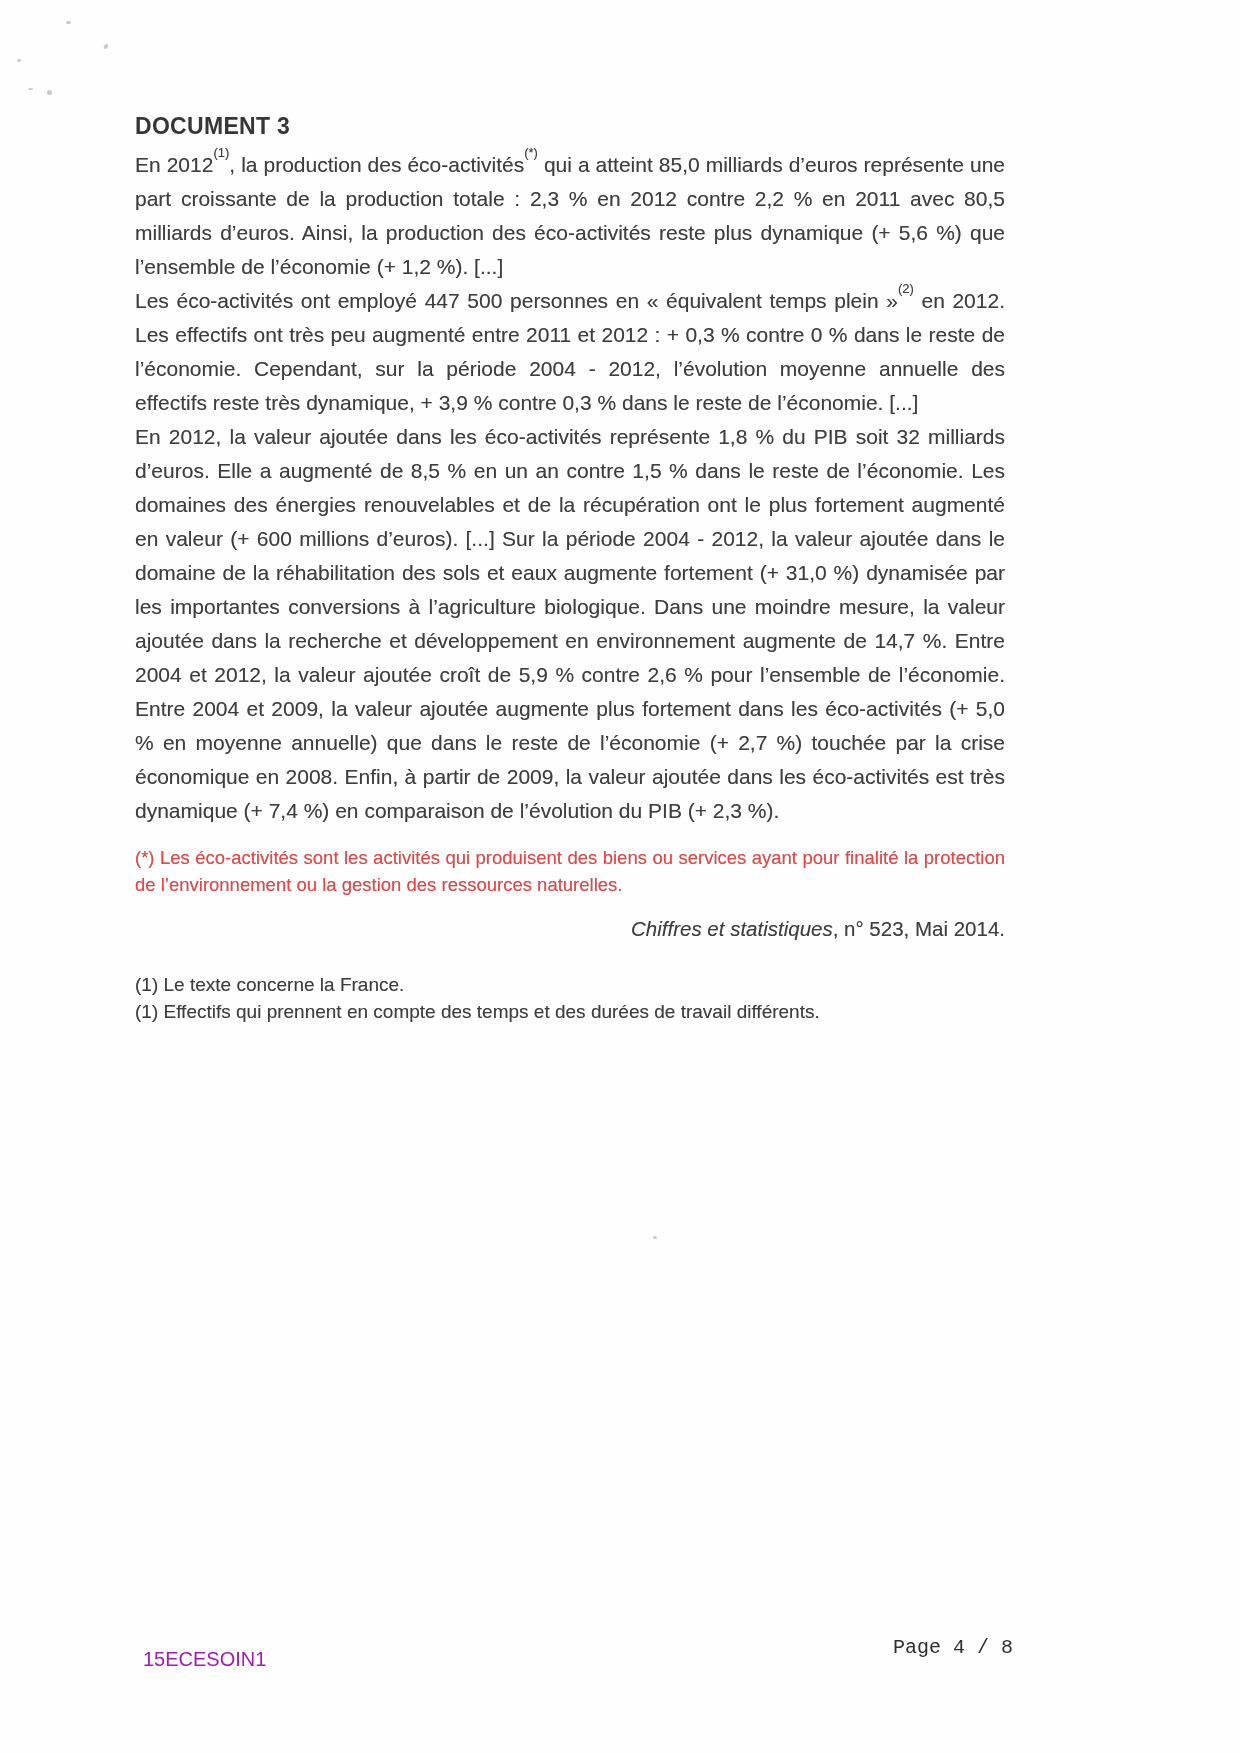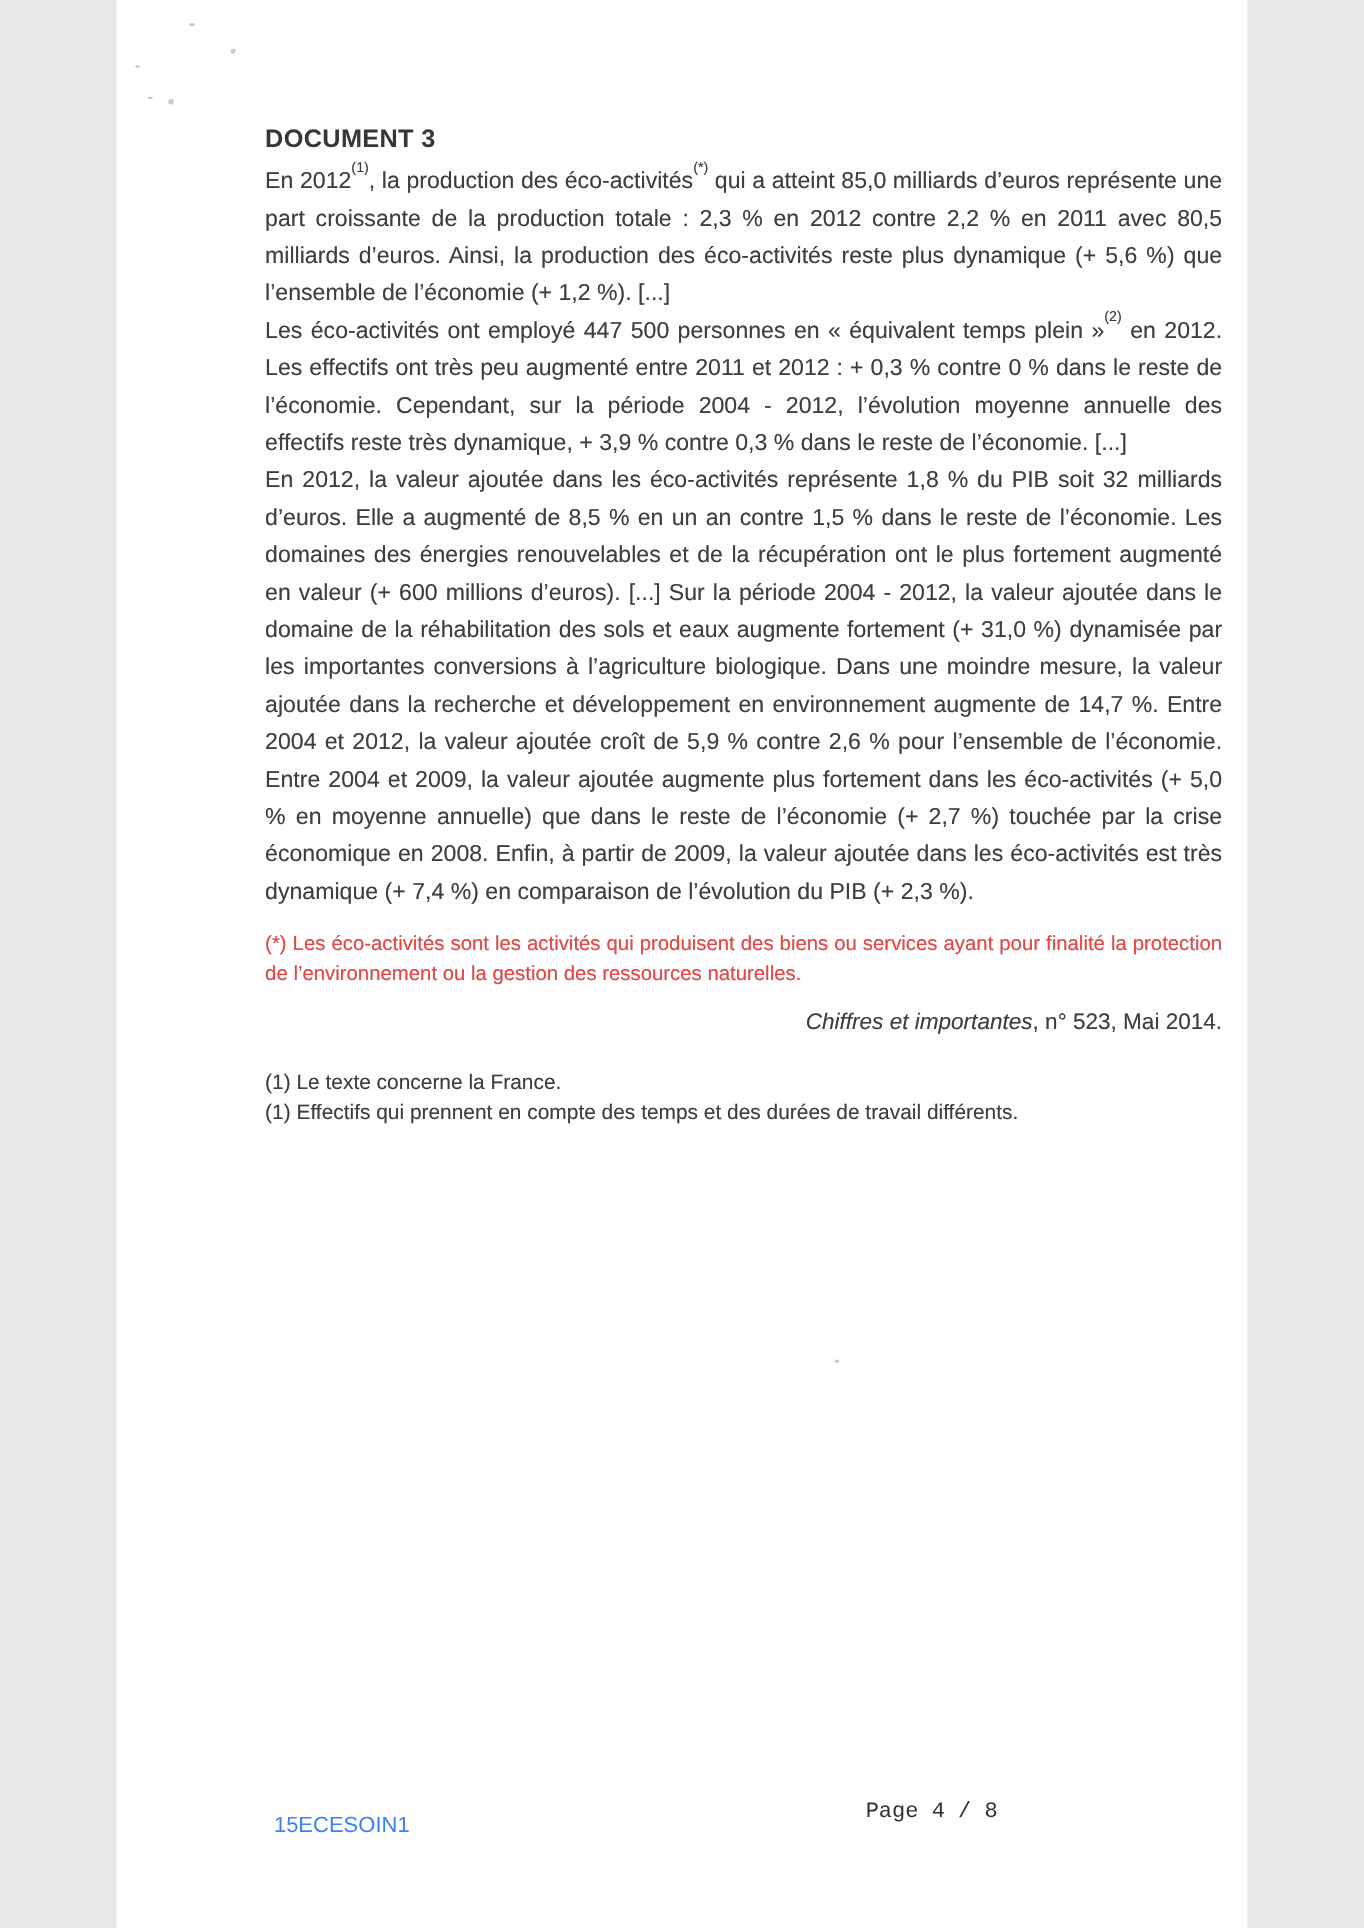--- a/index.html
+++ b/index.html
@@ -2,21 +2,21 @@
 <html lang="fr"><head>
 <meta charset="utf-8">
 <style>
   html, body {
     margin: 0;
     padding: 0;
     background: #e8e8e8;
   }
   .page {
     position: relative;
-    width: 1028px;
+    width: 1240px;
     height: 1753px;
     margin: 0 auto;
     background: #fefefe;
     overflow: hidden;
     font-family: "Liberation Sans", "DejaVu Sans", sans-serif;
     color: #3c3c3c;
   }
   .content {
     position: absolute;
     left: 135px;
@@ -72,21 +72,21 @@
     font-size: 19px;
     line-height: 27px;
     color: #3e3e3e;
     text-shadow: 0 0 0.6px rgba(70,70,70,0.45);
   }
   .footer-code {
     position: absolute;
     left: 143px;
     top: 1648px;
     font-size: 20px;
-    color: #3b82f6;
+    color: #a21caf;
   }
   .footer-page {
     position: absolute;
     right: 227px;
     top: 1636px;
     font-size: 20px;
     color: #2f2f2f;
     font-family: Liberation Mono, monospace;
   }
   .speck {
@@ -123,21 +123,21 @@
       <p><span>En 2012</span><sup>(1)</sup><span>, la production des éco-activités</span><sup>(*)</sup><span> qui a atteint 85,0 milliards d’euros représente une part croissante de la production totale : 2,3 % en 2012 contre 2,2 % en 2011 avec 80,5 milliards d’euros. Ainsi, la production des éco-activités reste plus dynamique (+ 5,6 %) que l’ensemble de l’économie (+ 1,2 %). [...]</span></p>
 
       <p><span>Les éco-activités ont employé 447 500 personnes en « équivalent temps plein »</span><sup>(2)</sup><span> en 2012. Les effectifs ont très peu augmenté entre 2011 et 2012 : + 0,3 % contre 0 % dans le reste de l’économie. Cependant, sur la période 2004 - 2012, l’évolution moyenne annuelle des effectifs reste très dynamique, + 3,9 % contre 0,3 % dans le reste de l’économie. [...]</span></p>
 
       <p>En 2012, la valeur ajoutée dans les éco-activités représente 1,8 % du PIB soit 32 milliards d’euros. Elle a augmenté de 8,5 % en un an contre 1,5 % dans le reste de l’économie. Les domaines des énergies renouvelables et de la récupération ont le plus fortement augmenté en valeur (+ 600 millions d’euros). [...] Sur la période 2004 - 2012, la valeur ajoutée dans le domaine de la réhabilitation des sols et eaux augmente fortement (+ 31,0 %) dynamisée par les importantes conversions à l’agriculture biologique. Dans une moindre mesure, la valeur ajoutée dans la recherche et développement en environnement augmente de 14,7 %. Entre 2004 et 2012, la valeur ajoutée croît de 5,9 % contre 2,6 % pour l’ensemble de l’économie. Entre 2004 et 2009, la valeur ajoutée augmente plus fortement dans les éco-activités (+ 5,0 % en moyenne annuelle) que dans le reste de l’économie (+ 2,7 %) touchée par la crise économique en 2008. Enfin, à partir de 2009, la valeur ajoutée dans les éco-activités est très dynamique (+ 7,4 %) en comparaison de l’évolution du PIB (+ 2,3 %).</p>
     </div>
 
     <p class="footnote">(*) Les éco-activités sont les activités qui produisent des biens ou services ayant pour finalité la protection de l’environnement ou la gestion des ressources naturelles.</p>
 
     <div class="source-block">
-      <div><span class="italic">Chiffres et importantes</span><span>, n° 523, Mai 2014.</span></div>
+      <div><span class="italic">Chiffres et statistiques</span><span>, n° 523, Mai 2014.</span></div>
     </div>
 
     <div class="notes-block">
       <div>(1) Le texte concerne la France.</div>
       <div>(1) Effectifs qui prennent en compte des temps et des durées de travail différents.</div>
     </div>
 
   </div>
 
   <div class="footer-code">15ECESOIN1</div>

